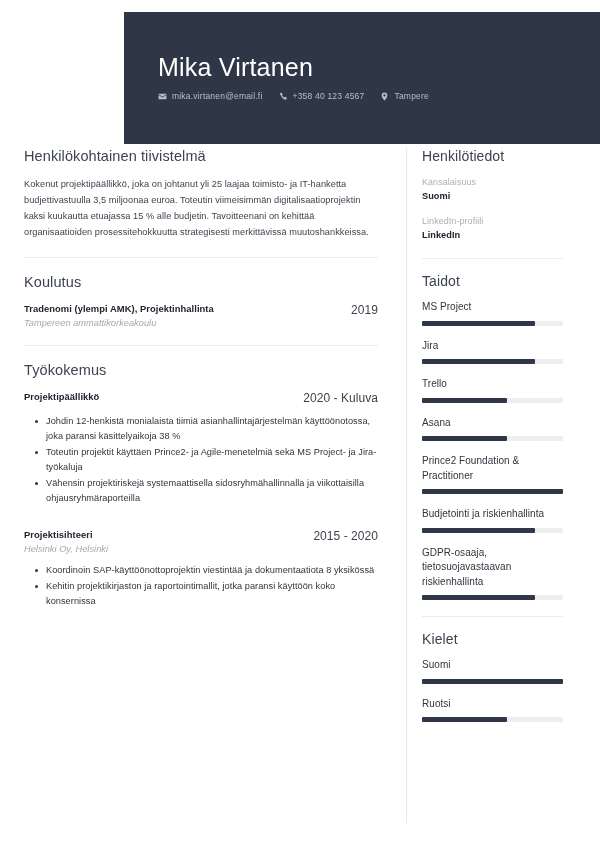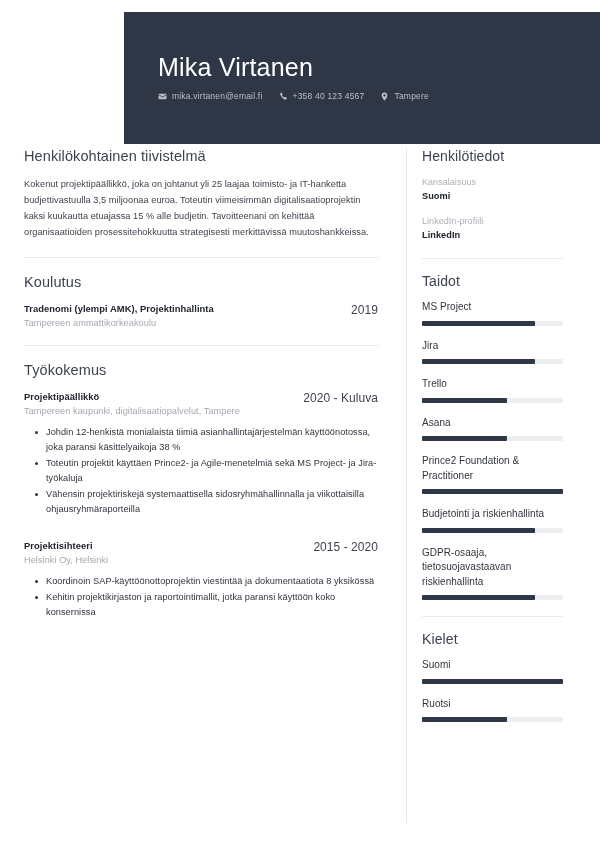--- a/index.html
+++ b/index.html
@@ -119,20 +119,21 @@
     color: #3d424d;
     white-space: nowrap;
     letter-spacing: 0.05px;
     padding-top: 1px;
   }
   .entry-sub {
     font-size: 9.2px;
     color: #a5a8b0;
     margin-top: 1px;
     letter-spacing: 0.05px;
+    font-style: italic;
   }
 
   ul.bullets {
     margin: 9px 0 0 0;
     padding-left: 22px;
     list-style: none;
   }
   ul.bullets li {
     position: relative;
     font-size: 9.2px;
@@ -260,21 +261,20 @@
       <div class="hr"></div>
 
       <section>
         <h2 class="sec">Työkokemus</h2>
 
         <div class="entry">
           <div class="entry-head">
             <div class="entry-title">Projektipäällikkö</div>
             <div class="entry-date">2020 - Kuluva</div>
           </div>
-          <div class="entry-sub">Tampereen kaupunki, digitalisaatiopalvelut, Tampere</div>
           <ul class="bullets">
             <li>Johdin 12-henkistä monialaista tiimiä asianhallintajärjestelmän käyttöönotossa, joka paransi käsittelyaikoja 38 %</li>
             <li>Toteutin projektit käyttäen Prince2- ja Agile-menetelmiä sekä MS Project- ja Jira-työkaluja</li>
             <li>Vähensin projektiriskejä systemaattisella sidosryhmähallinnalla ja viikottaisilla ohjausryhmäraporteilla</li>
           </ul>
         </div>
 
         <div class="spacer-entry"></div>
 
         <div class="entry">

